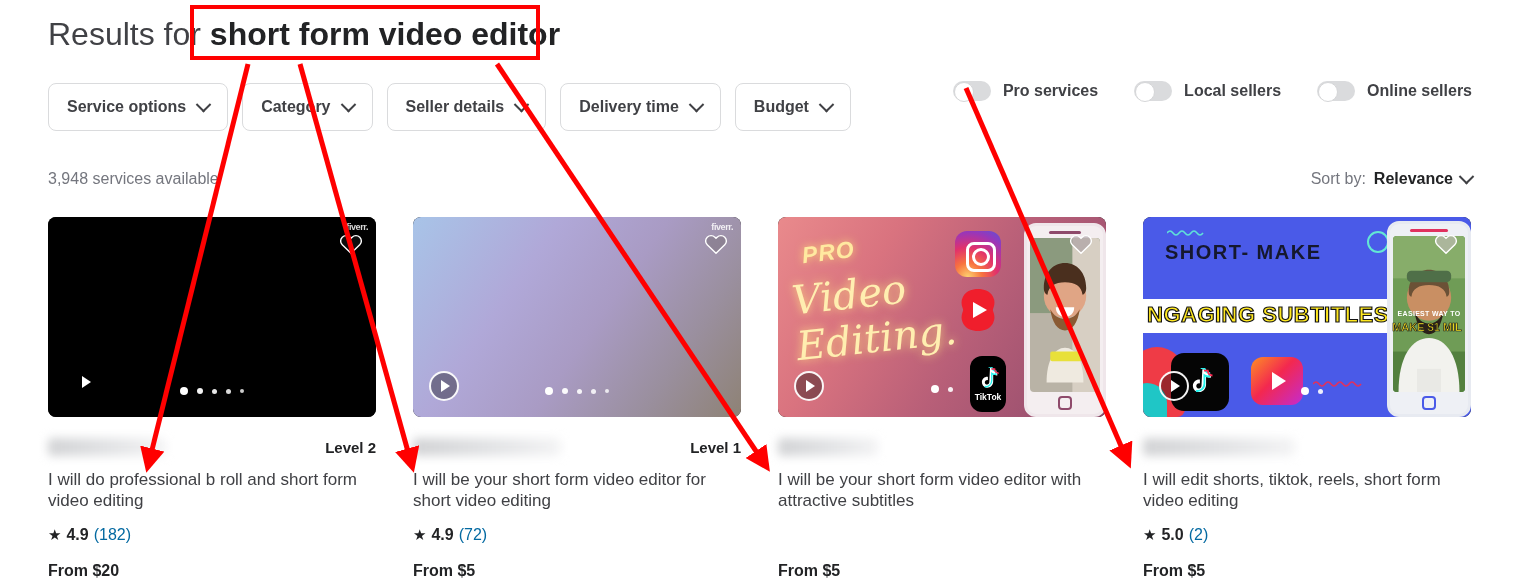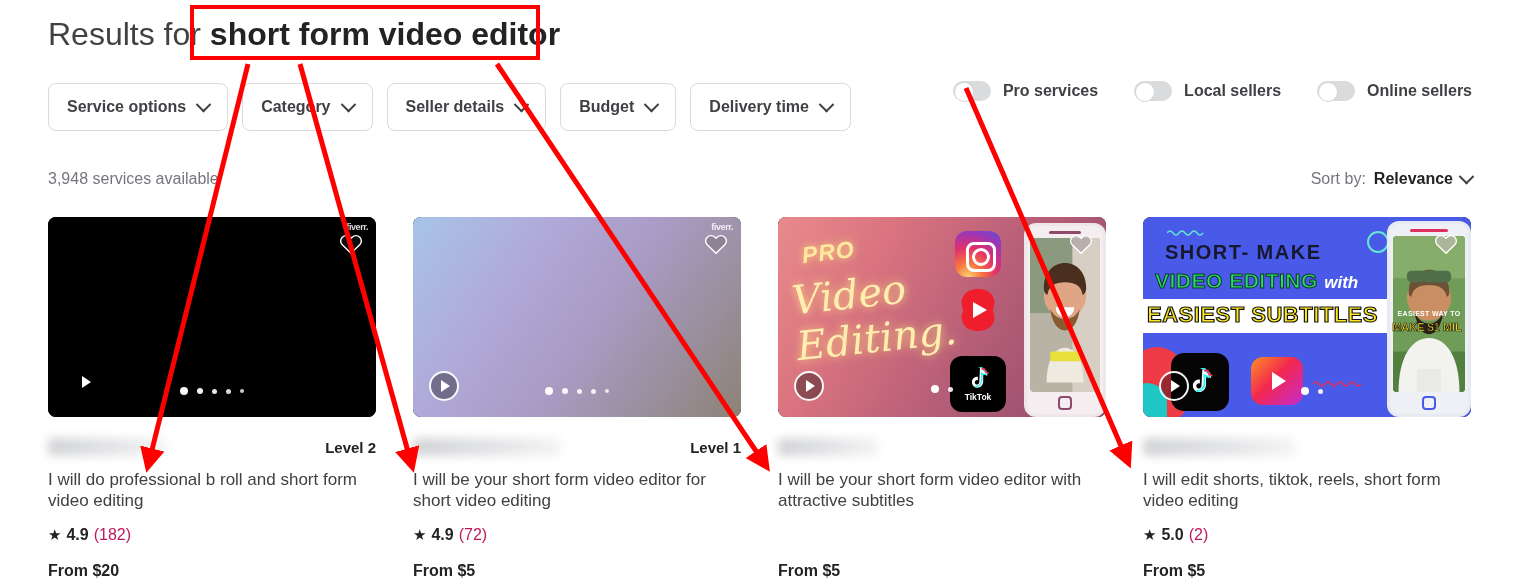--- a/index.html
+++ b/index.html
@@ -216,21 +216,21 @@
     cursor: pointer;
   }
   .rating-row {
     margin-top: 14px;
     font-size: 16px;
     display: flex; align-items: center; gap: 5px;
     height: 20px;
   }
   .rating-row .star { color: #222325; font-size: 15px; }
   .rating-row .score { font-weight: 700; color: #222325; }
-  .rating-row .count { color: #be185d; }
+  .rating-row .count { color: #0369a1; }
   .price {
     margin-top: 17px;
     font-size: 16px;
     font-weight: 700;
     color: #222325;
   }
 
   
   .art2 { background: linear-gradient(125deg,#a8c4e8 0%,#b0a8d8 32%,#a99bc4 55%,#9a8f9e 78%,#8e8275 100%); }
 
@@ -265,21 +265,21 @@
   .ig-icon::after {
     content:""; position:absolute; left:17px; top:17px; width:12px; height:12px;
     border:3px solid #fff; border-radius:50%;
   }
   .shorts-icon {
     position: absolute; right: 106px; top: 70px;
     width: 44px; height: 46px;
   }
   .tiktok-icon {
     position: absolute; right: 100px; bottom: 5px;
-    width: 56px; height: 56px; border-radius: 12px; background:#000;
+    width: 36px; height: 56px; border-radius: 12px; background:#000;
     display:flex; flex-direction:column; align-items:center; justify-content:center;
   }
   .tiktok-icon .note { position: relative; width: 22px; height: 24px; }
   .tiktok-icon .tlabel { color:#fff; font-size:8.5px; font-weight:700; margin-top:1px; }
   .phone {
     position: absolute; right: 0; top: 6px;
     width: 82px; height: 194px;
     border-radius: 12px;
     background: #f4eef0;
     border: 3px solid #efe6ea;
@@ -380,25 +380,25 @@
   </div>
   <div class="filter-pill">
     <span>Category</span>
     <span class="chev"></span>
   </div>
   <div class="filter-pill">
     <span>Seller details</span>
     <span class="chev"></span>
   </div>
   <div class="filter-pill">
+    <span>Delivery time</span>
+    <span class="chev"></span>
+  </div>
+  <div class="filter-pill">
     <span>Budget</span>
-    <span class="chev"></span>
-  </div>
-  <div class="filter-pill">
-    <span>Delivery time</span>
     <span class="chev"></span>
   </div>
 </div>
 
 <div id="toggle-group">
   <div class="toggle-item">
     <span class="switch"></span>
     <span class="toggle-label">Pro services</span>
   </div>
   <div class="toggle-item">
@@ -554,23 +554,22 @@
 
   <div class="card">
     <div class="thumb">
       <div class="bg art4">
         <svg class="wave1" viewBox="0 0 40 8">
           <path d="M0 4q3-4 6 0t6 0 6 0 6 0 6 0 6 0" fill="none" stroke="#5fe0d8" stroke-width="1.6"></path>
         </svg>
         <div class="circ"></div>
         <div class="slash"></div>
         <div class="t1">SHORT- MAKE</div>
-        <div class="t2"><span>VIDEO EDITING</span> <span class="with">with</span></div>
         <div class="band"></div>
-        <div class="t3">EASIEST SUBTITLES</div>
+        <div class="t3">NGAGING SUBTITLES</div>
         <div class="redblob"></div>
         <div class="tealblob"></div>
         <div class="tt">
           <svg viewBox="0 0 22 24" width="26" height="28">
             <path d="M13 1h3.2c.3 2.4 1.8 4 4.1 4.2v3.2c-1.5.1-2.9-.3-4.1-1.1v6.9c0 4.4-3.6 7.2-7.2 6.3-2.5-.6-4.2-2.9-4.1-5.5.1-3.1 2.9-5.5 6-5.1v3.3c-1.6-.5-3.1.7-3.1 2.2 0 1.3 1.1 2.3 2.4 2.2 1.3-.1 2.1-1.2 2.1-2.5z" fill="#ffffff"></path>
             <path d="M11.6 0h3.2c.3 2.4 1.8 4 4.1 4.2v3.2c-1.5.1-2.9-.3-4.1-1.1v6.9c0 4.4-3.6 7.2-7.2 6.3" fill="none" stroke="#25f4ee" stroke-width="1.6"></path>
             <path d="M14.4 2.2h3.2c.3 2.4 1.8 4 4.1 4.2" fill="none" stroke="#fe2c55" stroke-width="1.6"></path>
           </svg>
         </div>
         <div class="reels">

